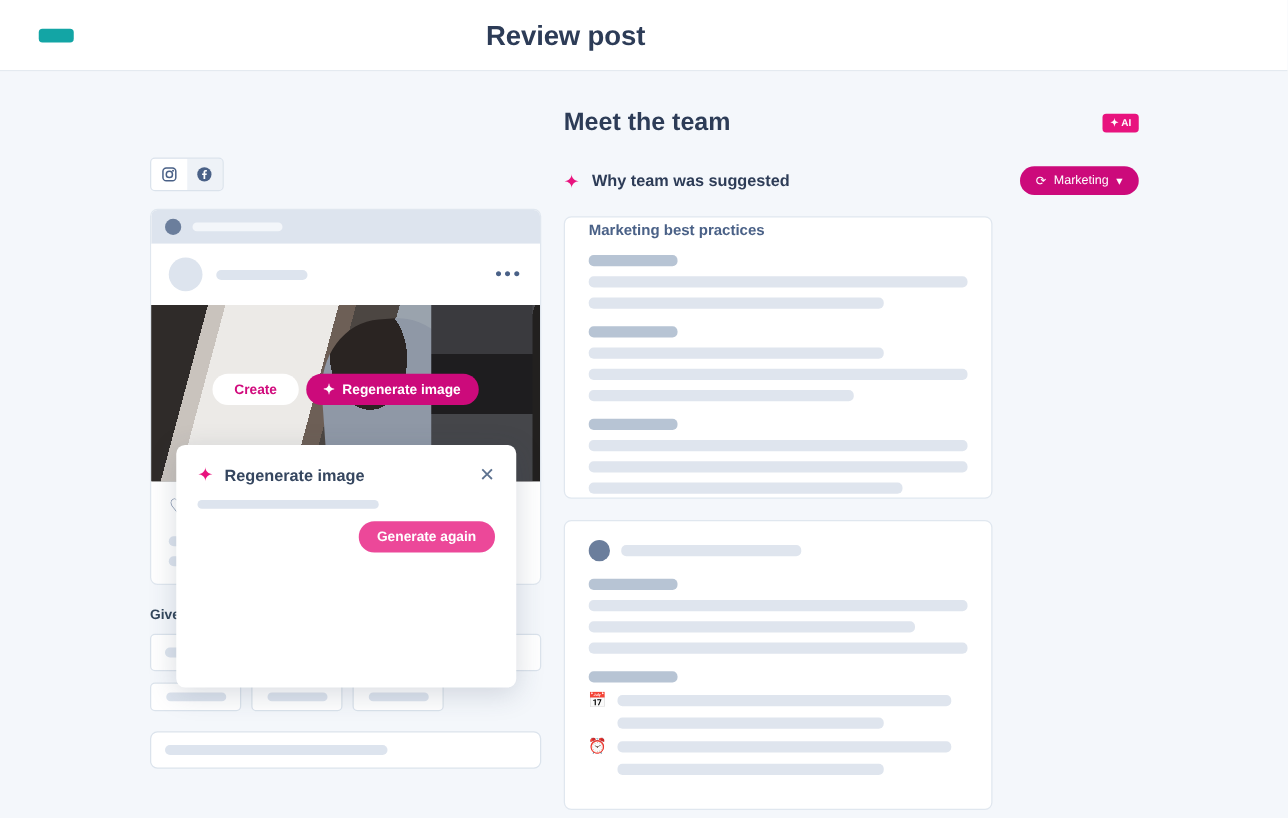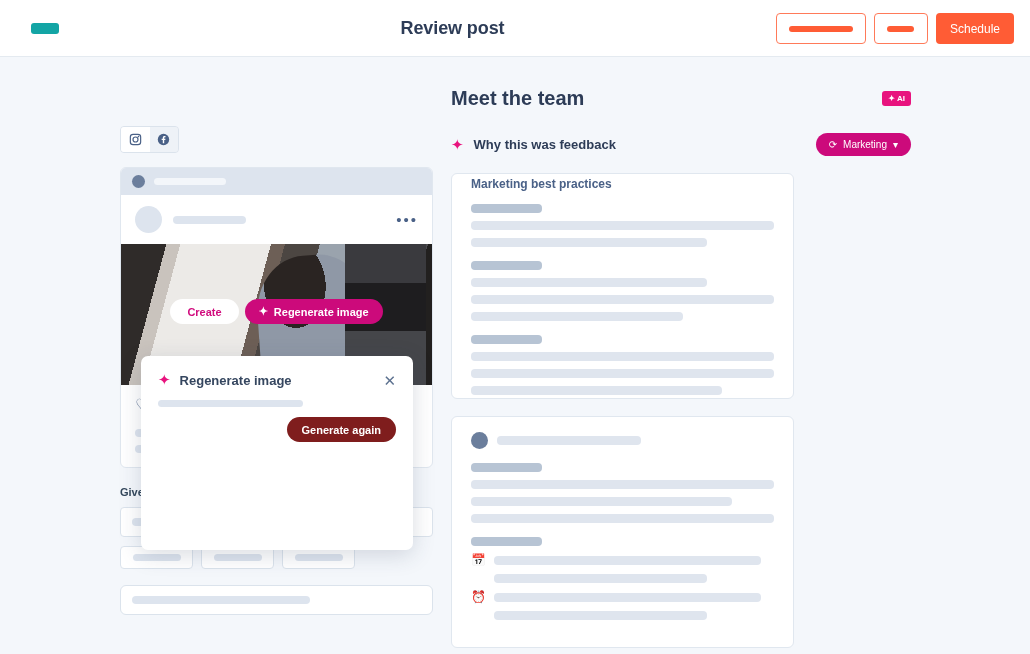--- a/index.html
+++ b/index.html
@@ -20,21 +20,21 @@
     display: flex; align-items: center;
   }
   .brand-bar {
     position: absolute; left: 31px; top: 23px;
     width: 28px; height: 11px; border-radius: 3px;
     background: #13a5a5;
   }
   .topbar-title {
     position: absolute; left: 0; top: 0; width: 905px; height: 57px;
     display: flex; align-items: center; justify-content: center;
-    font-size: 18px; font-weight: bold; color: #2d3c57;
+    font-size: 22px; font-weight: bold; color: #2d3c57;
     letter-spacing: -0.1px;
   }
   .topbar-actions {
     position: absolute; right: 16px; top: 13px;
     display: flex; align-items: center; gap: 8px;
   }
   .ghost-btn {
     height: 31px; border: 1.6px solid #ff7a59; border-radius: 4px;
     background: #ffffff; display: flex; align-items: center; justify-content: center;
     cursor: pointer;
@@ -166,21 +166,21 @@
     background: #f7fafc; border: 1px solid #e0e7ef; border-radius: 5px;
     padding: 12px 14px;
   }
   .prompt-text { font-size: 12px; color: #4a6187; }
   .prompt-box .bar { height: 8px; border-radius: 4px; background: #dde4ee; margin-top: 11px; }
   .prompt-box .bar.b1 { width: 165px; }
   .prompt-box .bar.b2 { width: 84px; margin-top: 8px; }
   .modal-foot { display: flex; justify-content: flex-end; margin-top: 10px; }
   .gen-btn {
     height: 25px; padding: 0 15px; border-radius: 13px; border: none;
-    background: #7f1d1d; color: #ffffff; font-size: 11px; font-weight: bold;
+    background: #ec4899; color: #ffffff; font-size: 11px; font-weight: bold;
     cursor: pointer; display: flex; align-items: center;
   }
 
   
   .right-col { position: absolute; left: 451px; top: 30px; width: 460px; }
   .right-title-row { display: flex; align-items: center; }
   .right-title { font-size: 20px; font-weight: bold; color: #2d3c57; }
   .ai-badge {
     margin-left: auto; background: #e8137e; color: #ffffff;
     font-size: 8px; font-weight: bold; border-radius: 3px;
@@ -214,29 +214,20 @@
   .icon-line .emoji { width: 14px; font-size: 12px; line-height: 1; }
   .icon-line .bar { height: 9px; border-radius: 4px; background: #dfe5ee; }
   .indent { padding-left: 23px; }
 </style>
 </head>
 <body>
 
 <div class="topbar">
   <div class="brand-bar"></div>
   <div class="topbar-title">Review post</div>
-  <div class="topbar-actions">
-    <div class="ghost-btn wide">
-      <span class="bar"></span>
-    </div>
-    <div class="ghost-btn narrow">
-      <span class="bar"></span>
-    </div>
-    <button class="primary-btn">Schedule</button>
-  </div>
 </div>
 
 <div class="stage">
 
   <div class="left-col">
 
     <div class="channel-tabs">
       <div class="channel-tab active">
         <svg width="13" height="13" viewBox="0 0 24 24">
           <rect x="2.5" y="2.5" width="19" height="19" rx="5" fill="none" stroke="#4a6187" stroke-width="2.2"></rect>
@@ -309,21 +300,21 @@
     <div class="right-title-row">
       <div class="right-title">Meet the team</div>
       <div class="ai-badge">
         <span>✦</span>
         <span>AI</span>
       </div>
     </div>
 
     <div class="suggest-row">
       <span style="color:#e8137e;font-size:15px;">✦</span>
-      <span class="suggest-text">Why this was feedback</span>
+      <span class="suggest-text">Why team was suggested</span>
       <button class="regen-btn">
         <span>⟳</span>
         <span>Marketing</span>
         <span>▾</span>
       </button>
     </div>
 
     <div class="info-card">
       <div class="card-heading">Marketing best practices</div>
       <div class="grp">

